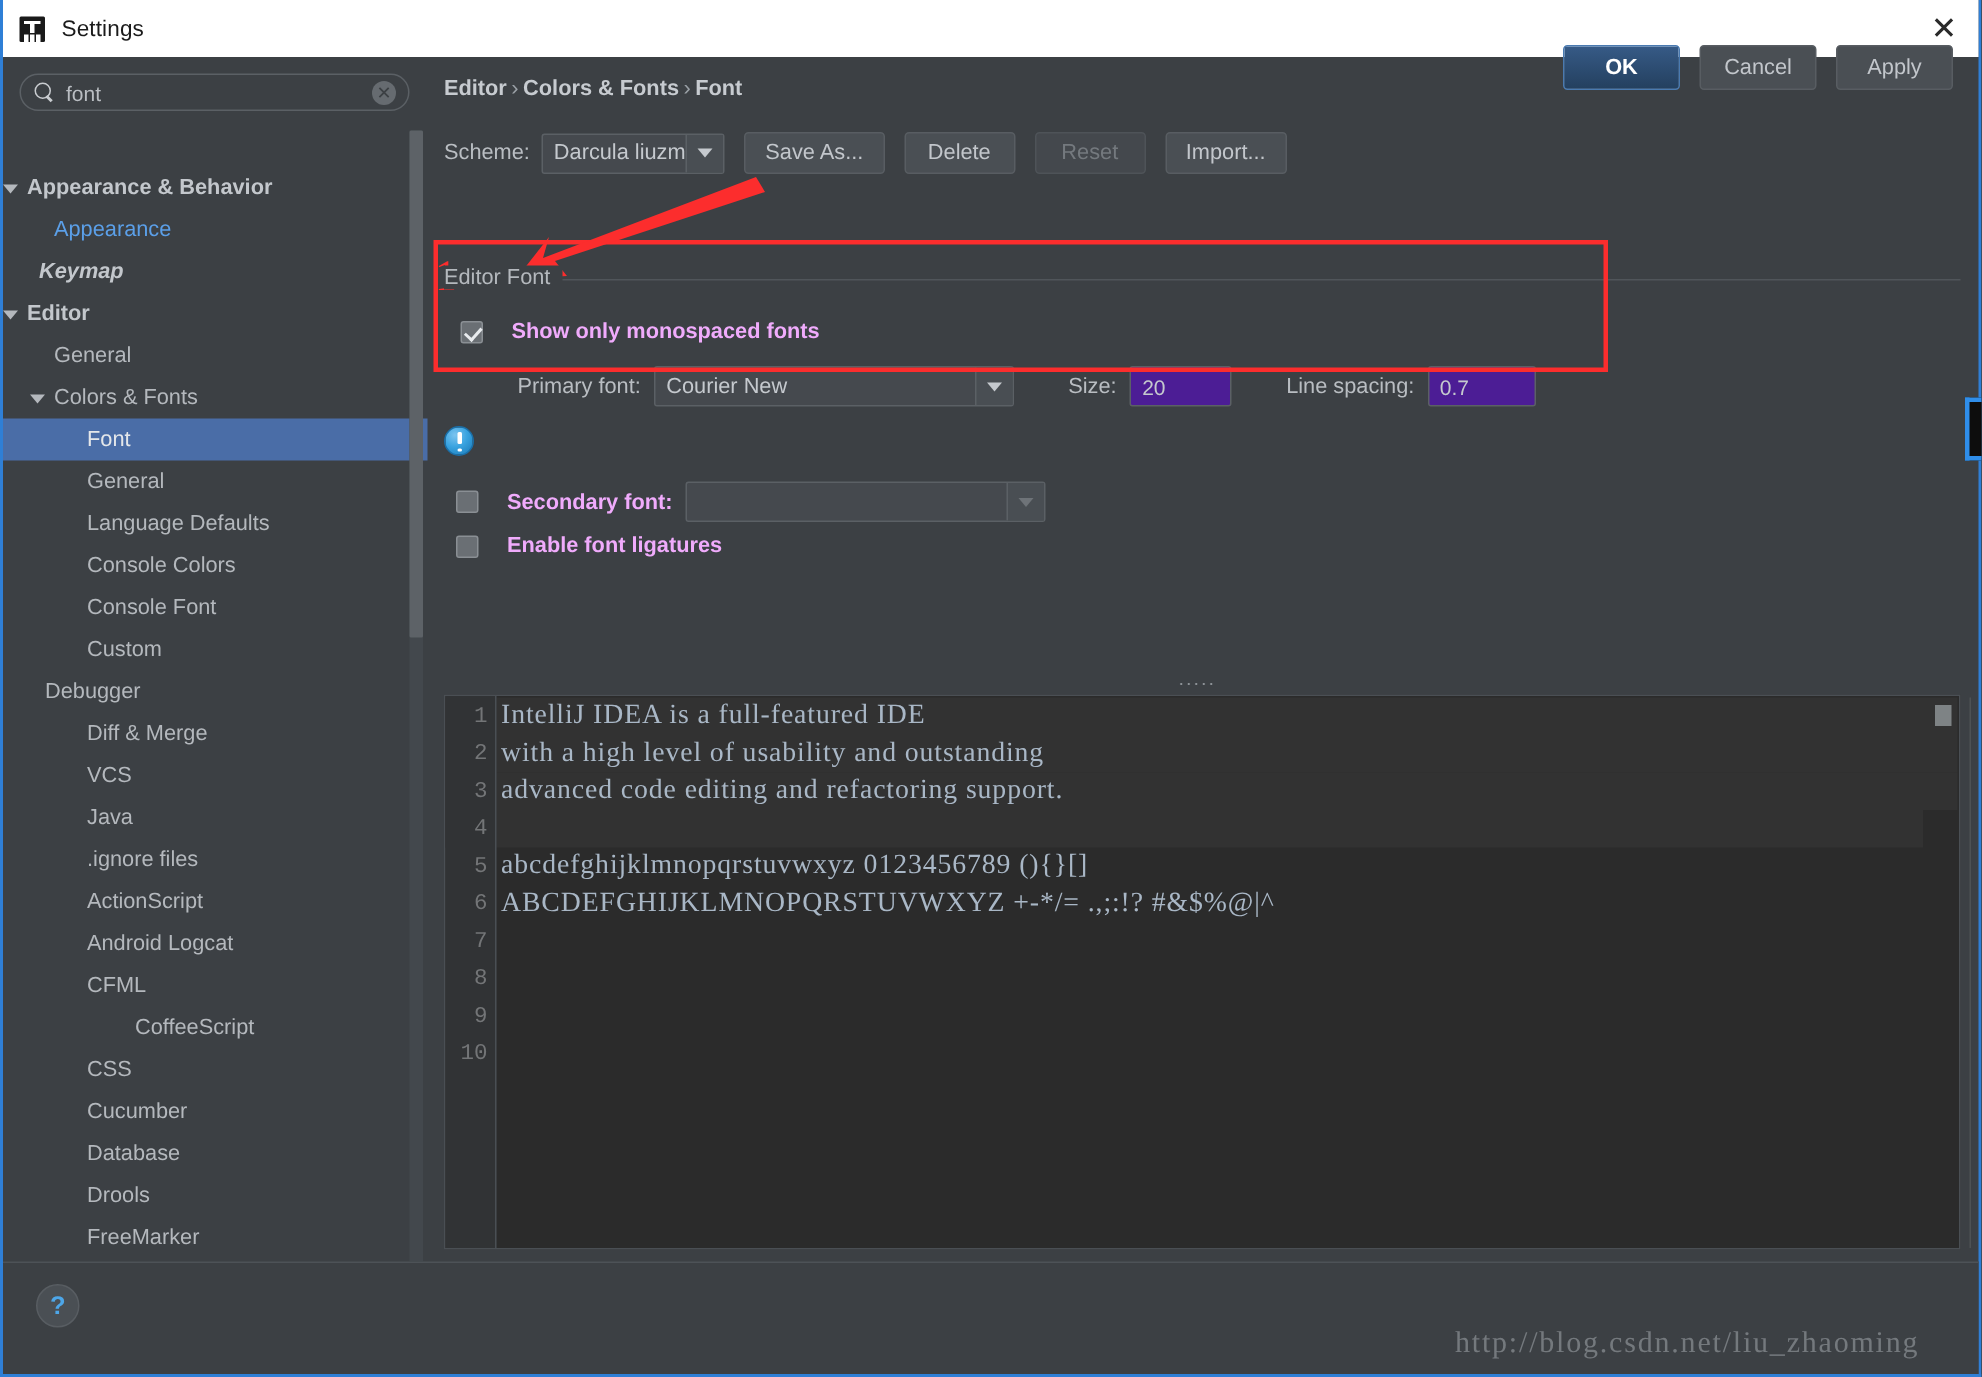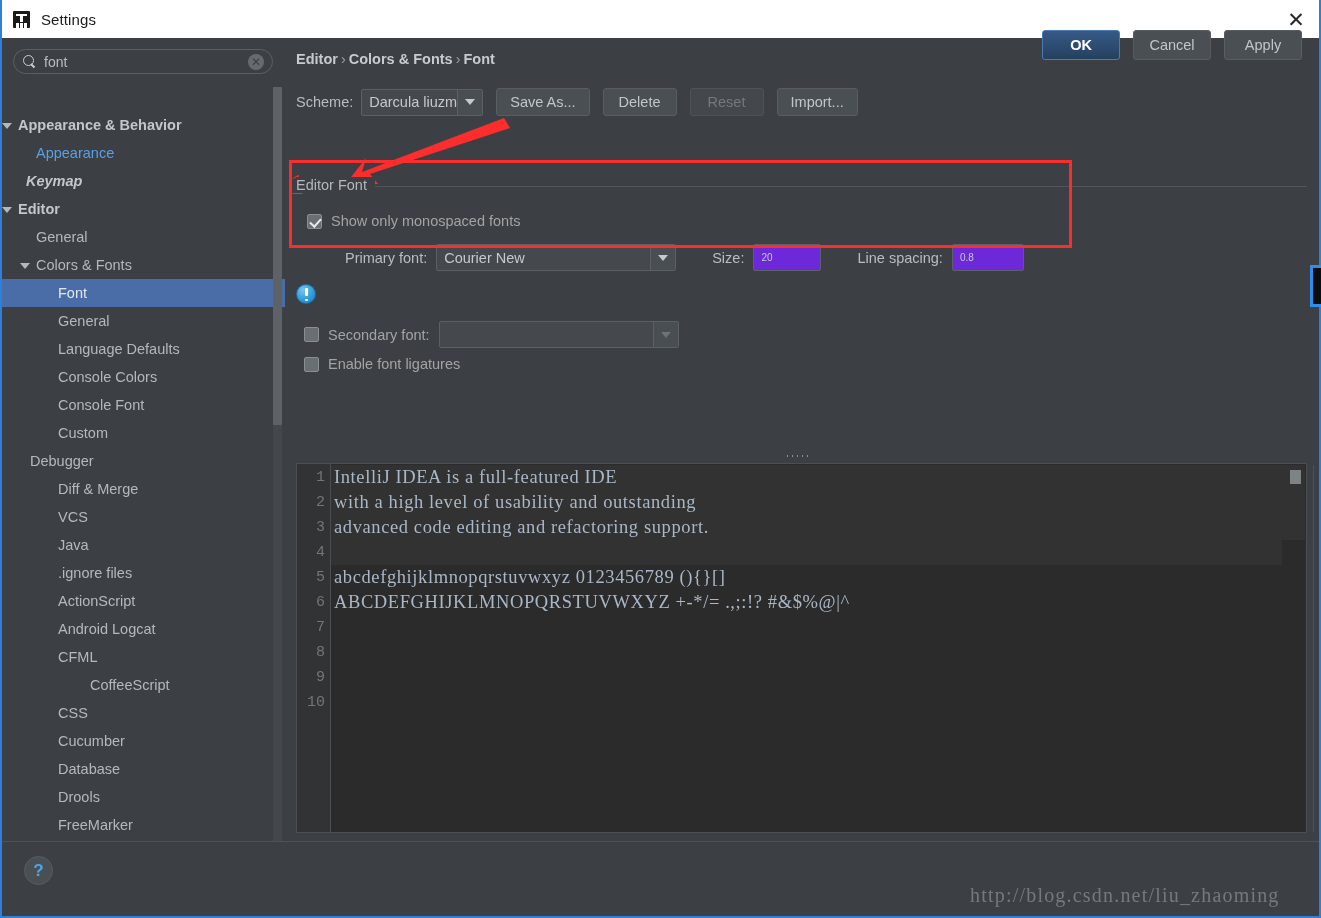--- a/index.html
+++ b/index.html
@@ -155,26 +155,26 @@
   .chk-row { position: absolute; display: flex; align-items: center; }
   .chk {
     width: 15px; height: 15px; border: 1px solid #8a8f94; background: #6a6f74;
     border-radius: 2px; flex: 0 0 auto; position: relative;
   }
   .chk.on::after {
     content: ""; position: absolute; left: 4px; top: 1px;
     width: 5px; height: 9px; border: solid #e8ebee;
     border-width: 0 2px 2px 0; transform: rotate(42deg);
   }
-  .chk-lbl { font-size: 14.5px; color: #a3a3a3; margin-left: 9px; }
+  .chk-lbl { font-size: 14.5px; color: #f0abfc; margin-left: 19px; font-weight: bold; }
 
   .field-lbl { font-size: 14.5px; color: #b9bdc2; }
   .tinput {
-    height: 27px; border: 1px solid #5b6065; background: #6d28d9;
-    border-radius: 2px; font-size: 10px; color: #c5c9ce;
+    height: 27px; border: 1px solid #5b6065; background: #4c1d95;
+    border-radius: 2px; font-size: 14px; color: #c5c9ce;
     display: flex; align-items: center; padding: 0 7px;
   }
 
   .info-ico {
     width: 20px; height: 20px; border-radius: 50%;
     background: radial-gradient(circle at 35% 28%, #7dc4ef 0%, #39a3e0 46%, #1878b6 100%);
     border: 1px solid #1a6fa8; position: relative; flex: 0 0 auto;
   }
   .info-ico::before {
     content: ""; position: absolute; left: 8px; top: 3px;
@@ -417,21 +417,21 @@
       <div class="field-lbl">Primary font:</div>
       <div class="combo" style="width:240px; margin-left:9px;">
         <div class="cval">Courier New</div>
         <div class="cbtn">
             <i class="caret"></i>
           </div>
       </div>
       <div class="field-lbl" style="margin-left:36px;">Size:</div>
       <div class="tinput" style="width:68px; margin-left:9px;">20</div>
       <div class="field-lbl" style="margin-left:36px;">Line spacing:</div>
-      <div class="tinput" style="width:72px; margin-left:9px;">0.8</div>
+      <div class="tinput" style="width:72px; margin-left:9px;">0.7</div>
     </div>
 
     <div style="position:absolute; left:11px; top:246px; display:flex; align-items:center;">
       <div class="info-ico"></div>
     </div>
 
     <div style="position:absolute; left:19px; top:283px; display:flex; align-items:center;">
       <div class="chk"></div>
       <div class="chk-lbl">Secondary font:</div>
       <div class="combo" style="width:240px; margin-left:9px;">

